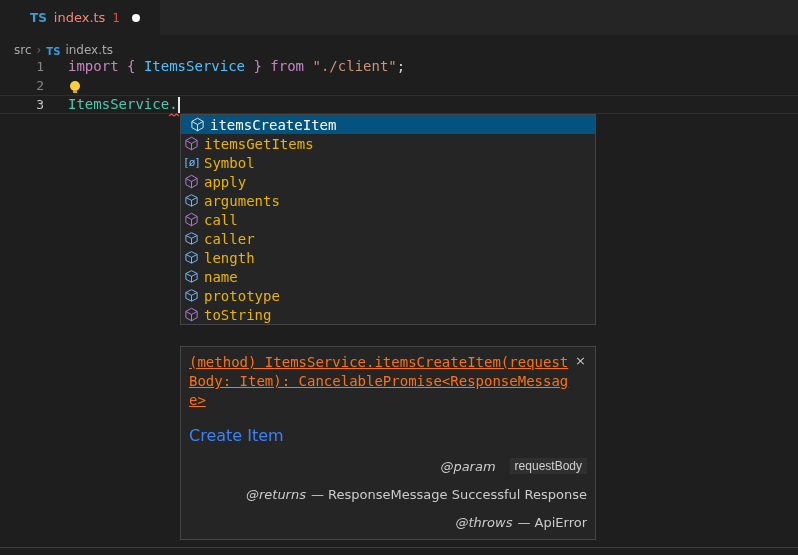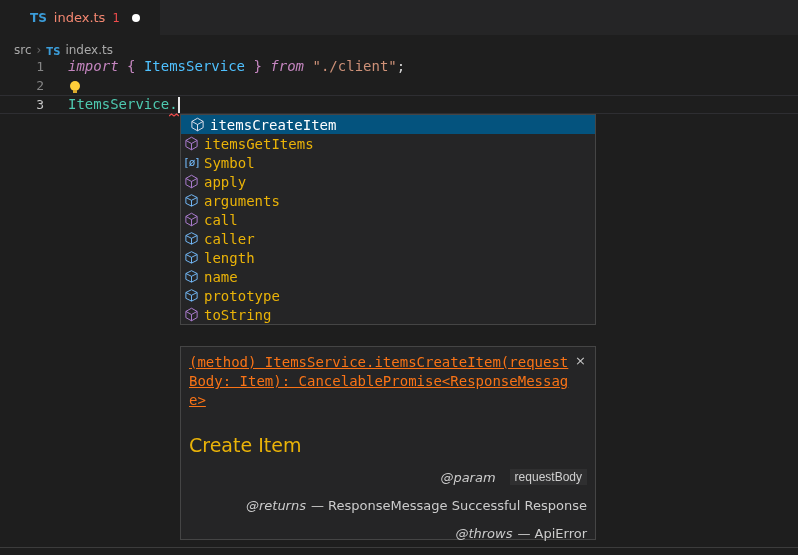--- a/index.html
+++ b/index.html
@@ -23,21 +23,21 @@
   .crumb-sep{color:#6a6a6a;margin:0 5px;font-size:12px;}
   .ts-icon-sm{font-weight:bold;color:#3b9cd8;font-size:10px;margin-right:5px;}
 
   
   .editor{position:absolute;left:0;top:57px;width:798px;font-size:14px;line-height:19px;}
   .code-line{display:flex;height:19px;align-items:center;}
   .code-line.current{border-top:1px solid #2e2e32;border-bottom:1px solid #2e2e32;height:17px;}
   .ln{width:44px;text-align:right;color:#858585;font-size:13px;flex:none;}
   .ln.active{color:#c6c6c6;}
   .code{margin-left:24px;white-space:pre;display:flex;align-items:center;position:relative;}
-  .tok-kw{color:#c586c0;font-style:italic;}
+  .tok-kw{color:#c586c0;}
   .tok-brace{color:#c586c0;}
   .tok-class-blue{color:#4fc1ff;}
   .tok-str{color:#ce9178;}
   .tok-punct{color:#d4d4d4;}
   .tok-class-teal{color:#4ec9b0;}
   .bulb{width:10px;height:10px;border-radius:50%;background:#ffce3a;position:relative;margin-left:2px;cursor:pointer;}
   .bulb::after{content:"";position:absolute;left:3px;top:9px;width:4px;height:3px;background:#d9a92c;}
   .cursor{display:inline-block;width:2px;height:16px;background:#e8e8e8;margin-left:0px;vertical-align:middle;}
   .squiggle{position:absolute;left:101px;bottom:-3px;}
 
@@ -49,21 +49,21 @@
   .srow .sicon{width:17px;height:16px;flex:none;display:flex;align-items:center;justify-content:center;}
   .srow .slabel{color:#eab308;font-size:14px;margin-left:4px;white-space:pre;}
   .srow.selected .slabel{color:#ffffff;}
   .sym-txt{font-family:"DejaVu Sans Mono",monospace;font-size:11px;color:#75beff;letter-spacing:-1px;}
 
   
   .docs{position:absolute;left:180px;top:346px;width:416px;height:194px;background:#252526;
         border:1px solid #454545;box-sizing:border-box;padding:6px 8px;color:#cccccc;}
   .sig{width:384px;font-size:14px;line-height:19px;color:#f97316;word-break:break-all;white-space:pre-wrap;text-decoration:underline;}
   .doc-close{position:absolute;top:7px;right:9px;color:#c5c5c5;font-size:13px;cursor:pointer;line-height:13px;}
-  .doc-desc{font-size:19px;margin-top:24px;color:#eab308;}
+  .doc-desc{font-size:16px;margin-top:16px;color:#3b82f6;}
   .doc-tag{font-size:13px;margin-top:13px;display:flex;align-items:center;justify-content:flex-end;}
   .tag-name{font-style:italic;color:#cccccc;}
   .tag-badge{font-family:Liberation Sans, sans-serif;font-size:12px;background:#2f2f30;
              color:#d0d0d0;padding:1px 5px;margin-left:14px;}
   .tag-text{margin-left:5px;color:#cccccc;}
 
   .bottom-divider{position:absolute;left:0;top:547px;width:798px;height:1px;background:#3c3c3c;}
   svg.cube{display:block;}
 </style>
 </head>

